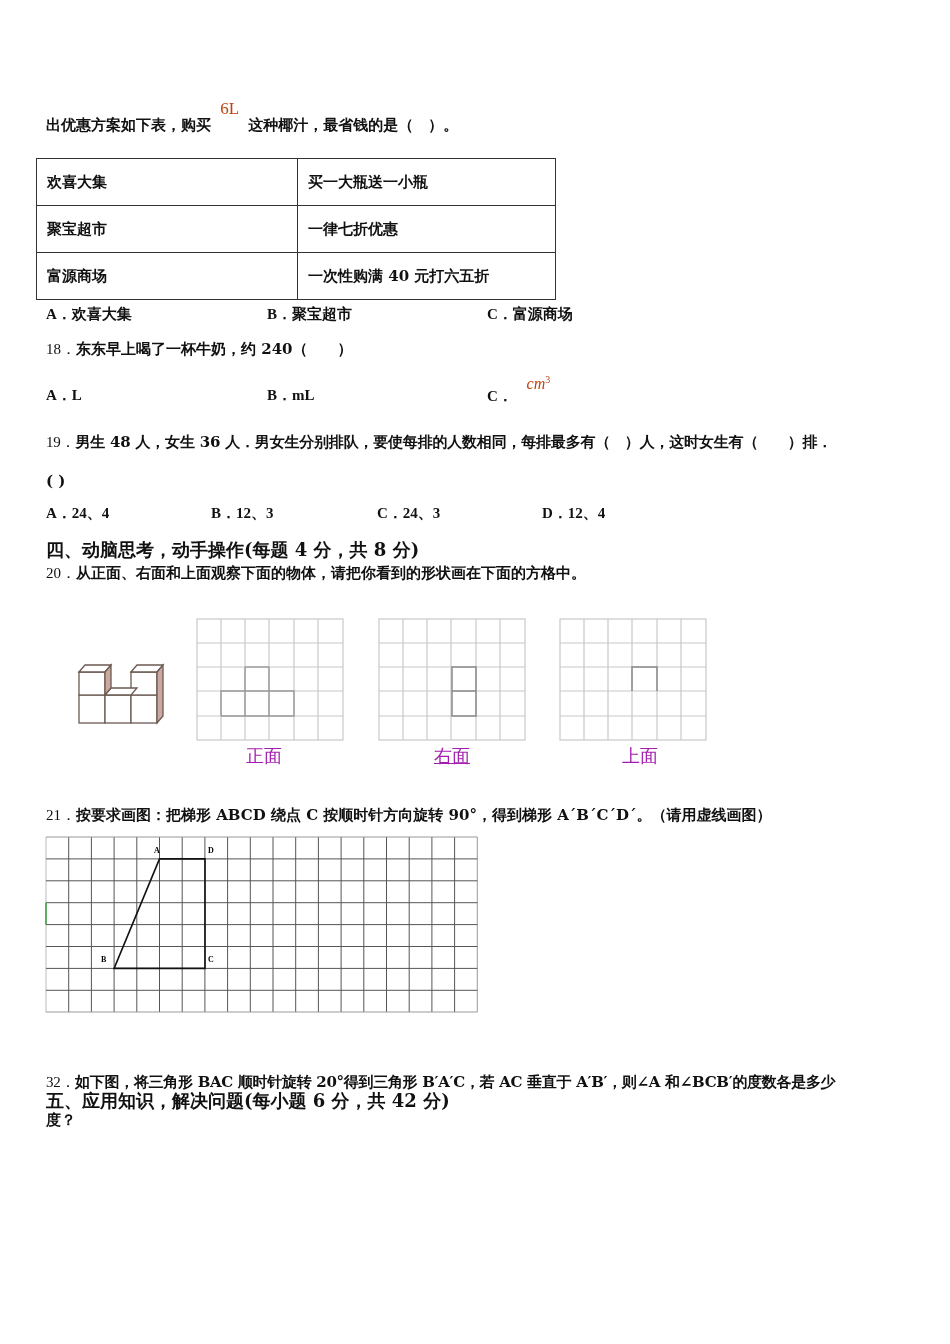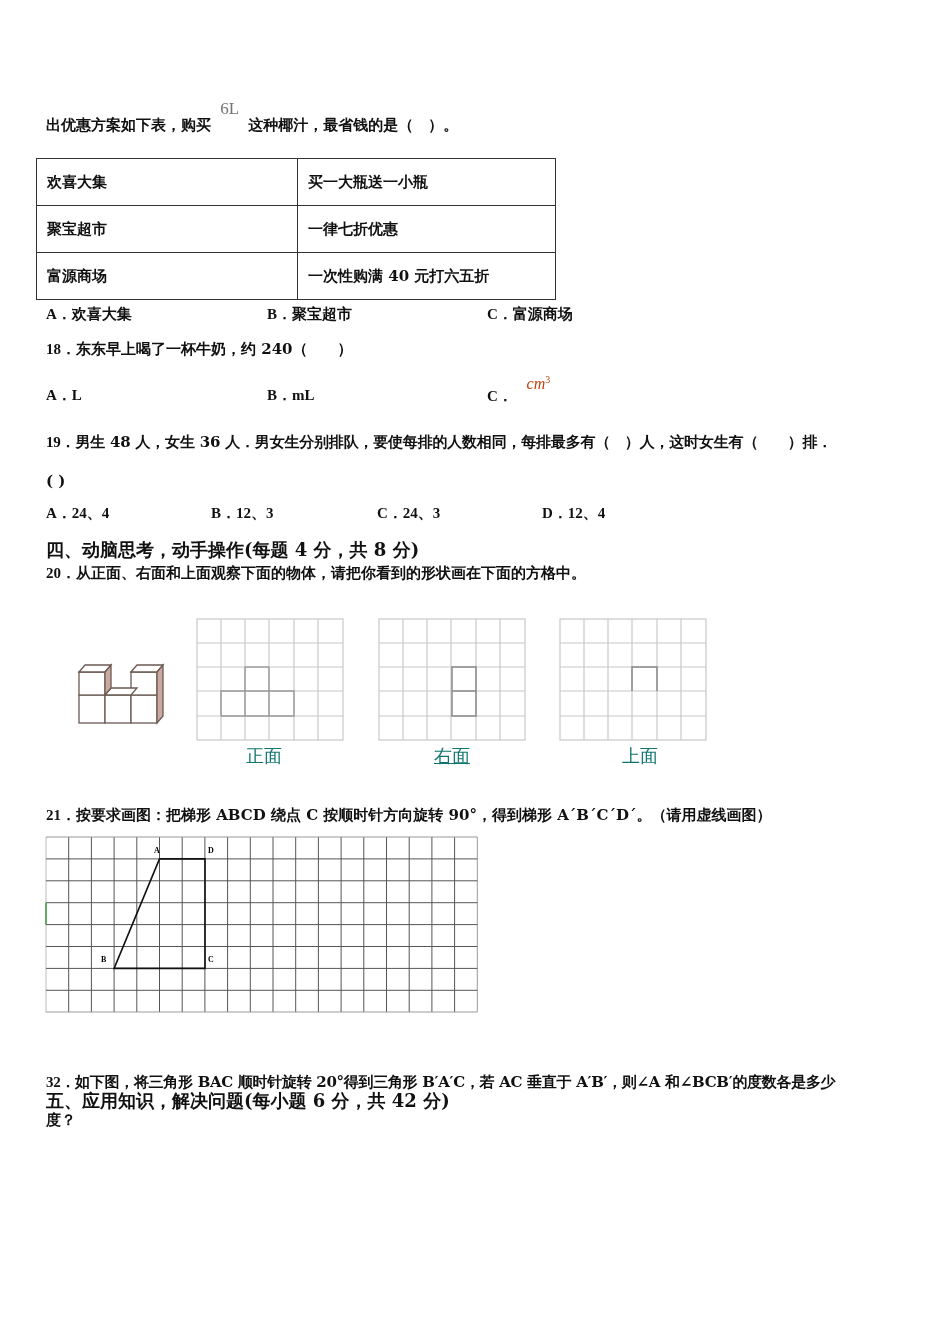--- a/index.html
+++ b/index.html
@@ -1,28 +1,28 @@
 <!DOCTYPE html>
 <html><head>
 <meta charset="utf-8">
 <style>
   html, body { margin:0; padding:0; background:#ffffff; }
   body { width:950px; height:1344px; position:relative; overflow:hidden;
          font-family: "DejaVu Serif", "Liberation Serif", serif; color:#111; }
   .abs { position:absolute; white-space:nowrap; }
   .txt { font-size:15px; font-weight:bold; line-height:20px; }
-  .num { font-family: "Liberation Serif", serif; font-weight:bold; }
+  .num { font-family: "Liberation Serif", serif; font-weight:normal; }
   .opt { font-size:15px; font-weight:bold; font-family: "Liberation Serif", "DejaVu Serif", serif; }
-  .sup6l { font-family: "Liberation Serif", serif; font-size:17px; font-weight:normal; color:#737373; }
+  .sup6l { font-family: "Liberation Serif", serif; font-size:17px; font-weight:normal; color:#c2410c; }
   table.promo { position:absolute; left:36px; top:158px; border-collapse:collapse; width:520px; }
   table.promo td { border:1.5px solid #333; height:46px; padding:0 10px; font-size:15px; font-weight:bold; vertical-align:middle; }
   table.promo td.c1 { width:240px; }
   .cm3 { font-family: "Liberation Serif", serif; font-style:italic; font-weight:normal; font-size:16px; color:#c2410c; }
   .cm3 sup { font-size:10px; font-style:normal; }
-  .cap { font-family: "DejaVu Serif", serif; font-size:18px; color:#0f766e; font-weight:normal; }
+  .cap { font-family: "DejaVu Serif", serif; font-size:18px; color:#a21caf; font-weight:normal; }
   .sect { font-size:18px; font-weight:bold; }
 </style>
 </head>
 <body>
 
 <div class="abs txt" style="left:46px; top:115px;">
   <span>出优惠方案如下表，购买</span>
   <span class="sup6l" style="position:relative; top:-16px; margin:0 4px;">6L</span>
   <span>这种椰汁，最省钱的是（　）。</span>
 </div>

